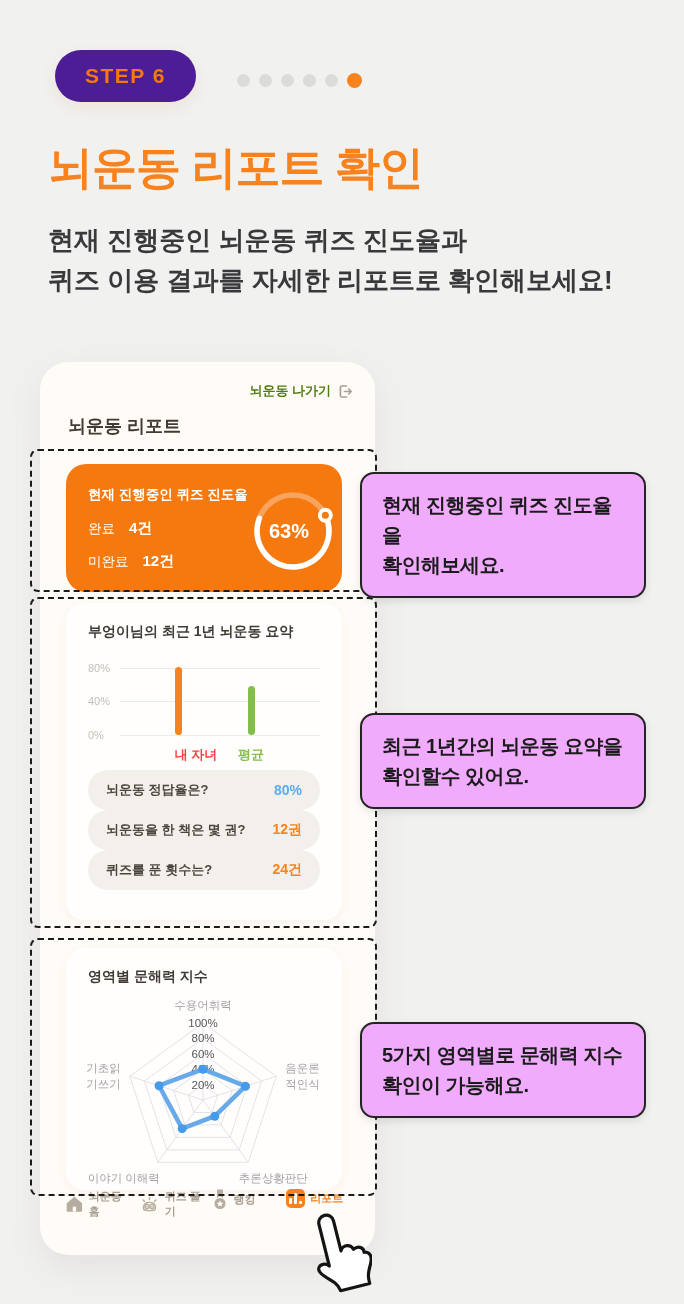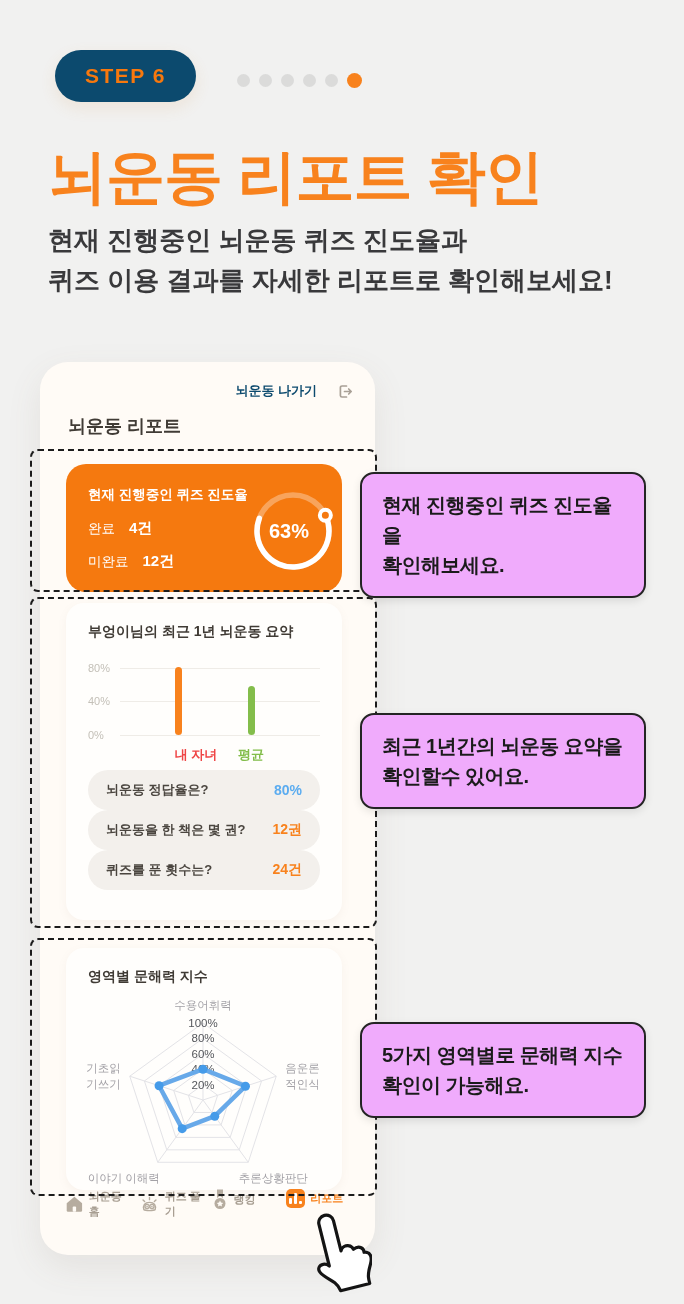--- a/index.html
+++ b/index.html
@@ -2,36 +2,36 @@
 <html><head>
 <meta charset="utf-8">
 <style>
   * { margin:0; padding:0; box-sizing:border-box; }
   html,body { background:#e9e9e8; }
   body { font-family:"Liberation Sans","DejaVu Sans",sans-serif; }
   .stage{ position:relative; width:684px; height:1304px; margin:0 auto;
           background:#F1F1F0; overflow:hidden; }
 
   
-  .step-pill{ position:absolute; left:55px; top:50px; background:#0c4a6e;
+  .step-pill{ position:absolute; left:55px; top:50px; background:#4c1d95;
     border-radius:999px; padding:14px 30px; box-shadow:0 6px 16px rgba(210,140,60,.12);}
   .step-pill span{ color:#F8780D; font-size:21px; font-weight:700; letter-spacing:1.5px;}
   .dots{ position:absolute; left:237px; top:73px; display:flex; align-items:center; gap:9px;}
   .dot{ width:13px; height:13px; border-radius:50%; background:#DBDBDA;}
   .dot.active{ width:15px; height:15px; background:#F8821D;}
   .page-title{ position:absolute; left:48px; top:138px; color:#F8821D;
-    font-size:59px; font-weight:800; letter-spacing:-1px;}
+    font-size:45px; font-weight:800; letter-spacing:-1px;}
   .subtitle{ position:absolute; left:48px; top:220px; color:#39393B;
     font-size:26px; font-weight:600; line-height:1.55;}
 
   
   .phone{ position:absolute; left:40px; top:362px; width:335px; height:893px;
     background:#FFFBF6; border-radius:28px; box-shadow:0 12px 34px rgba(120,100,80,.10); z-index:1;}
-  .exit{ position:absolute; right:22px; top:20px; display:flex; align-items:center; gap:21px;
-    color:#0c4a6e; font-size:13px; font-weight:600;}
+  .exit{ position:absolute; right:22px; top:20px; display:flex; align-items:center; gap:7px;
+    color:#4d7c0f; font-size:13px; font-weight:600;}
   .screen-title{ position:absolute; left:28px; top:52px; color:#403B35; font-size:18px; font-weight:700;}
 
   
   .progress-card{ position:absolute; left:26px; top:102px; width:276px; height:128px;
     background:#F5790F; border-radius:20px; color:#fff; }
   .pc-title{ position:absolute; left:22px; top:22px; font-size:13.5px; font-weight:600;}
   .pc-row{ position:absolute; left:22px; display:flex; align-items:baseline; gap:14px; font-size:13.5px;}
   .pc-row b{ font-size:15px; font-weight:700;}
   .donut-wrap{ position:absolute; left:184px; top:24px; width:86px; height:86px;}
   .donut-wrap .pct{ position:absolute; inset:0; display:flex; align-items:center; justify-content:center;

